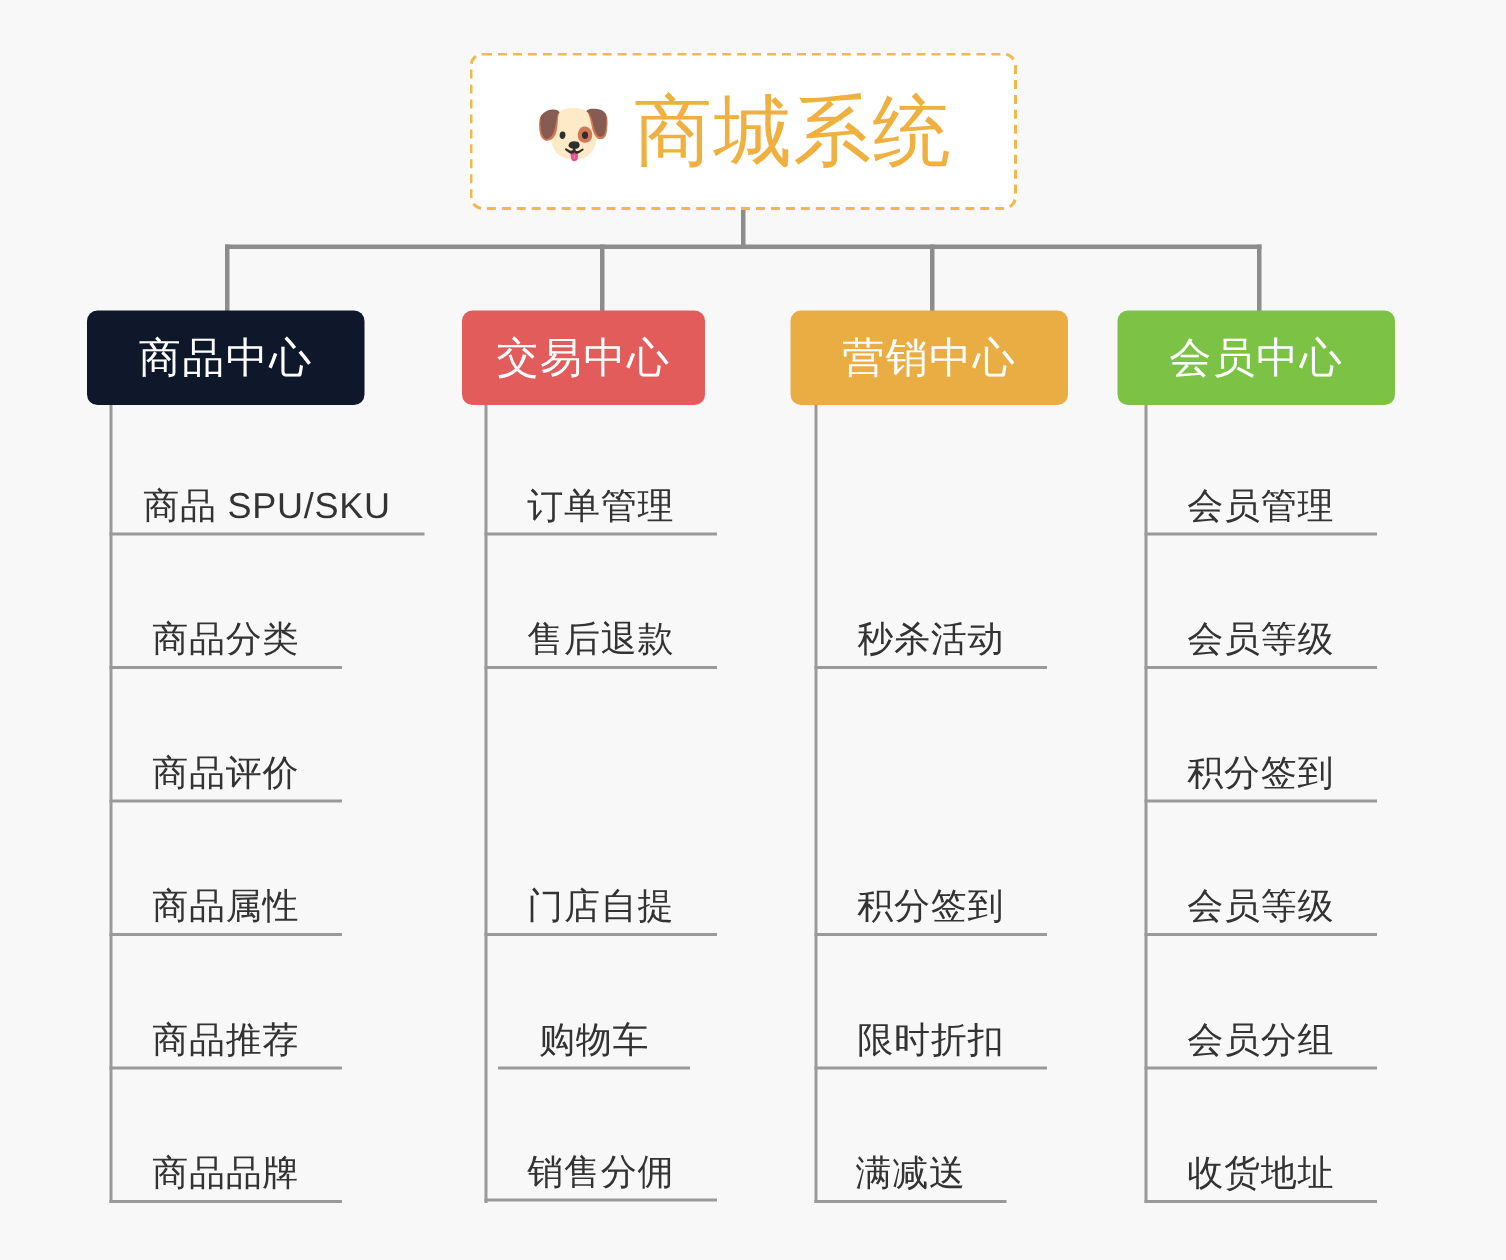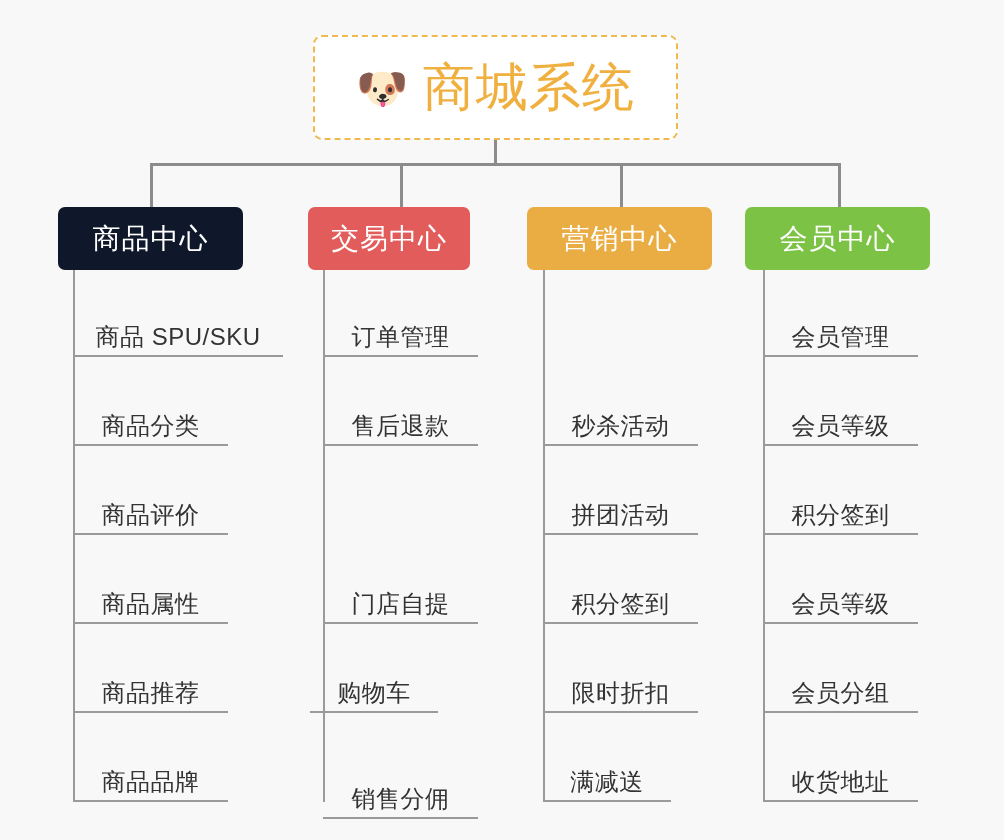--- a/index.html
+++ b/index.html
@@ -174,33 +174,30 @@
     <div class="trunk" style="left: 323px; height: 532px;"></div>
     <div class="leaf" style="left: 323px; top: 313px; width: 155px;">
       <span class="leaf-label">订单管理</span>
     </div>
     <div class="leaf" style="left: 323px; top: 402px; width: 155px;">
       <span class="leaf-label">售后退款</span>
     </div>
     <div class="leaf" style="left: 323px; top: 580px; width: 155px;">
       <span class="leaf-label">门店自提</span>
     </div>
-    <div class="leaf" style="left: 310px; top: 669px; width: 128px;">
+    <div class="leaf" style="left: 332px; top: 669px; width: 128px;">
       <span class="leaf-label">购物车</span>
     </div>
-    <div class="leaf" style="left: 323px; top: 775px; width: 155px;">
+    <div class="leaf" style="left: 323px; top: 757px; width: 155px;">
       <span class="leaf-label">销售分佣</span>
     </div>
     <div class="trunk" style="left: 543px; height: 532px;"></div>
     <div class="leaf" style="left: 543px; top: 402px; width: 155px;">
       <span class="leaf-label">秒杀活动</span>
     </div>
-    <div class="leaf" style="left: 543px; top: 491px; width: 155px;">
-      <span class="leaf-label">拼团活动</span>
-    </div>
     <div class="leaf" style="left: 543px; top: 580px; width: 155px;">
       <span class="leaf-label">积分签到</span>
     </div>
     <div class="leaf" style="left: 543px; top: 669px; width: 155px;">
       <span class="leaf-label">限时折扣</span>
     </div>
     <div class="leaf" style="left: 543px; top: 758px; width: 128px;">
       <span class="leaf-label">满减送</span>
     </div>
     <div class="trunk" style="left: 763px; height: 532px;"></div>

